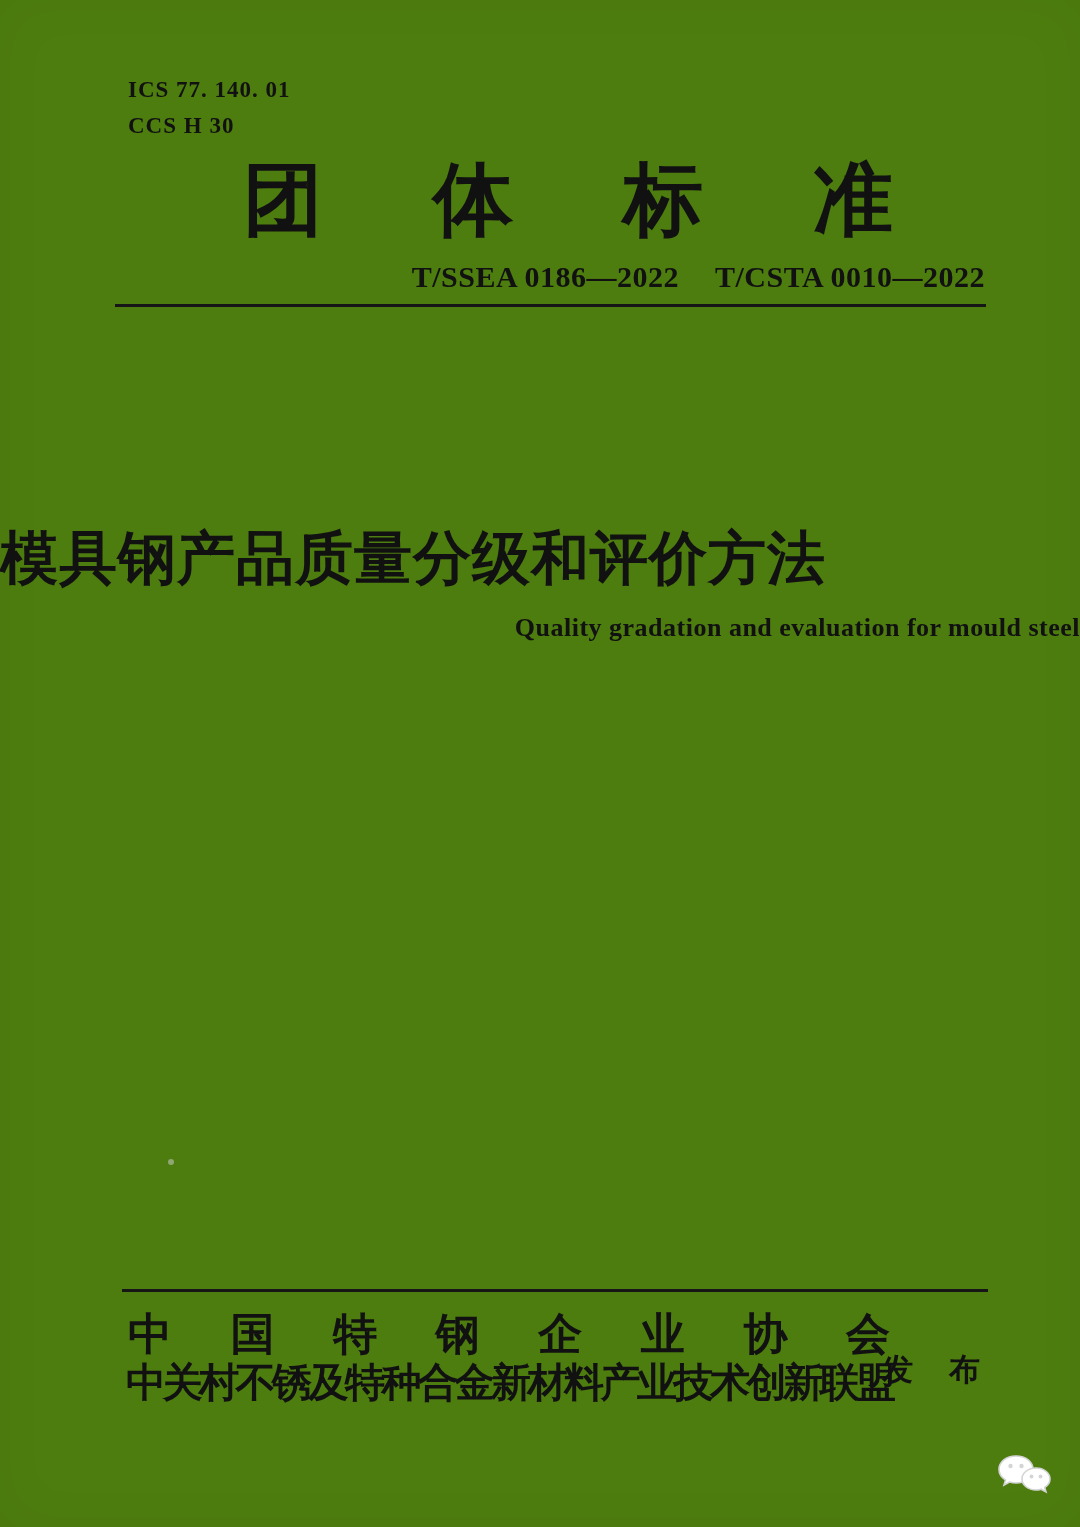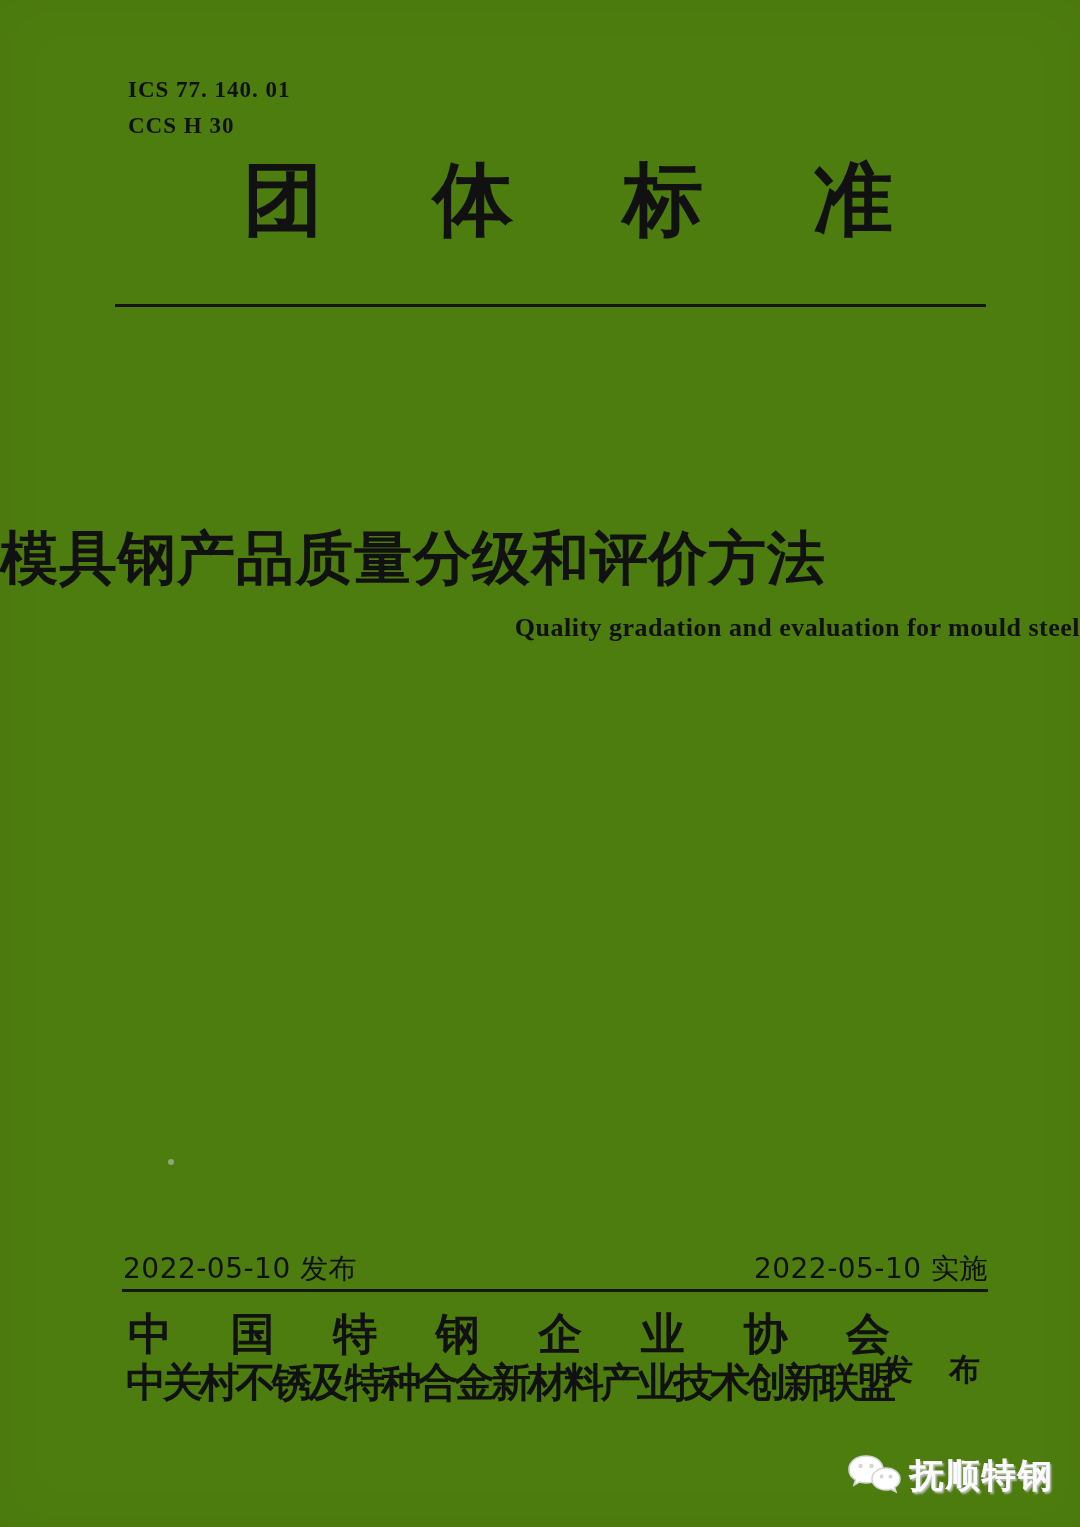--- a/index.html
+++ b/index.html
@@ -174,33 +174,33 @@
     <div>CCS H 30</div>
   </div>
 
   <div class="doc-type">
     <span>团</span>
     <span>体</span>
     <span>标</span>
     <span>准</span>
   </div>
 
+  <div class="std-numbers">
+    <span class="num1">T/SSEA 0186—2022</span>
+    <span class="num2">T/CSTA 0010—2022</span>
+  </div>
 
   <div class="rule rule-top"></div>
 
   <div class="main-title">模具钢产品质量分级和评价方法</div>
 
   <div class="en-title">Quality gradation and evaluation for mould steel</div>
 
   <div class="speck"></div>
 
-  <div class="date-row">
-    <span>2022-05-10 发布</span>
-    <span>2022-05-10 实施</span>
-  </div>
 
   <div class="rule rule-bottom"></div>
 
   <div class="org-line1">
     <span>中</span>
     <span>国</span>
     <span>特</span>
     <span>钢</span>
     <span>企</span>
     <span>业</span>
@@ -220,16 +220,15 @@
           <path d="M40 16 C32 16 26 21 26 27 C26 33 32 38 40 38 C41.8 38 43.5 37.7 45 37.2 L50 39.8 L48.7 35.5 C51.9 33.5 54 30.5 54 27 C54 21 48 16 40 16 Z"></path>
         </g>
         <g fill="#d4d4d4">
           <circle cx="14.5" cy="14" r="2.2"></circle>
           <circle cx="25.5" cy="14" r="2.2"></circle>
           <circle cx="35.5" cy="24.5" r="1.9"></circle>
           <circle cx="44.5" cy="24.5" r="1.9"></circle>
         </g>
       </svg>
     </span>
-    <span class="watermark-text">抚顺特钢</span>
   </div>
 
 </div>
 
 </body></html>

